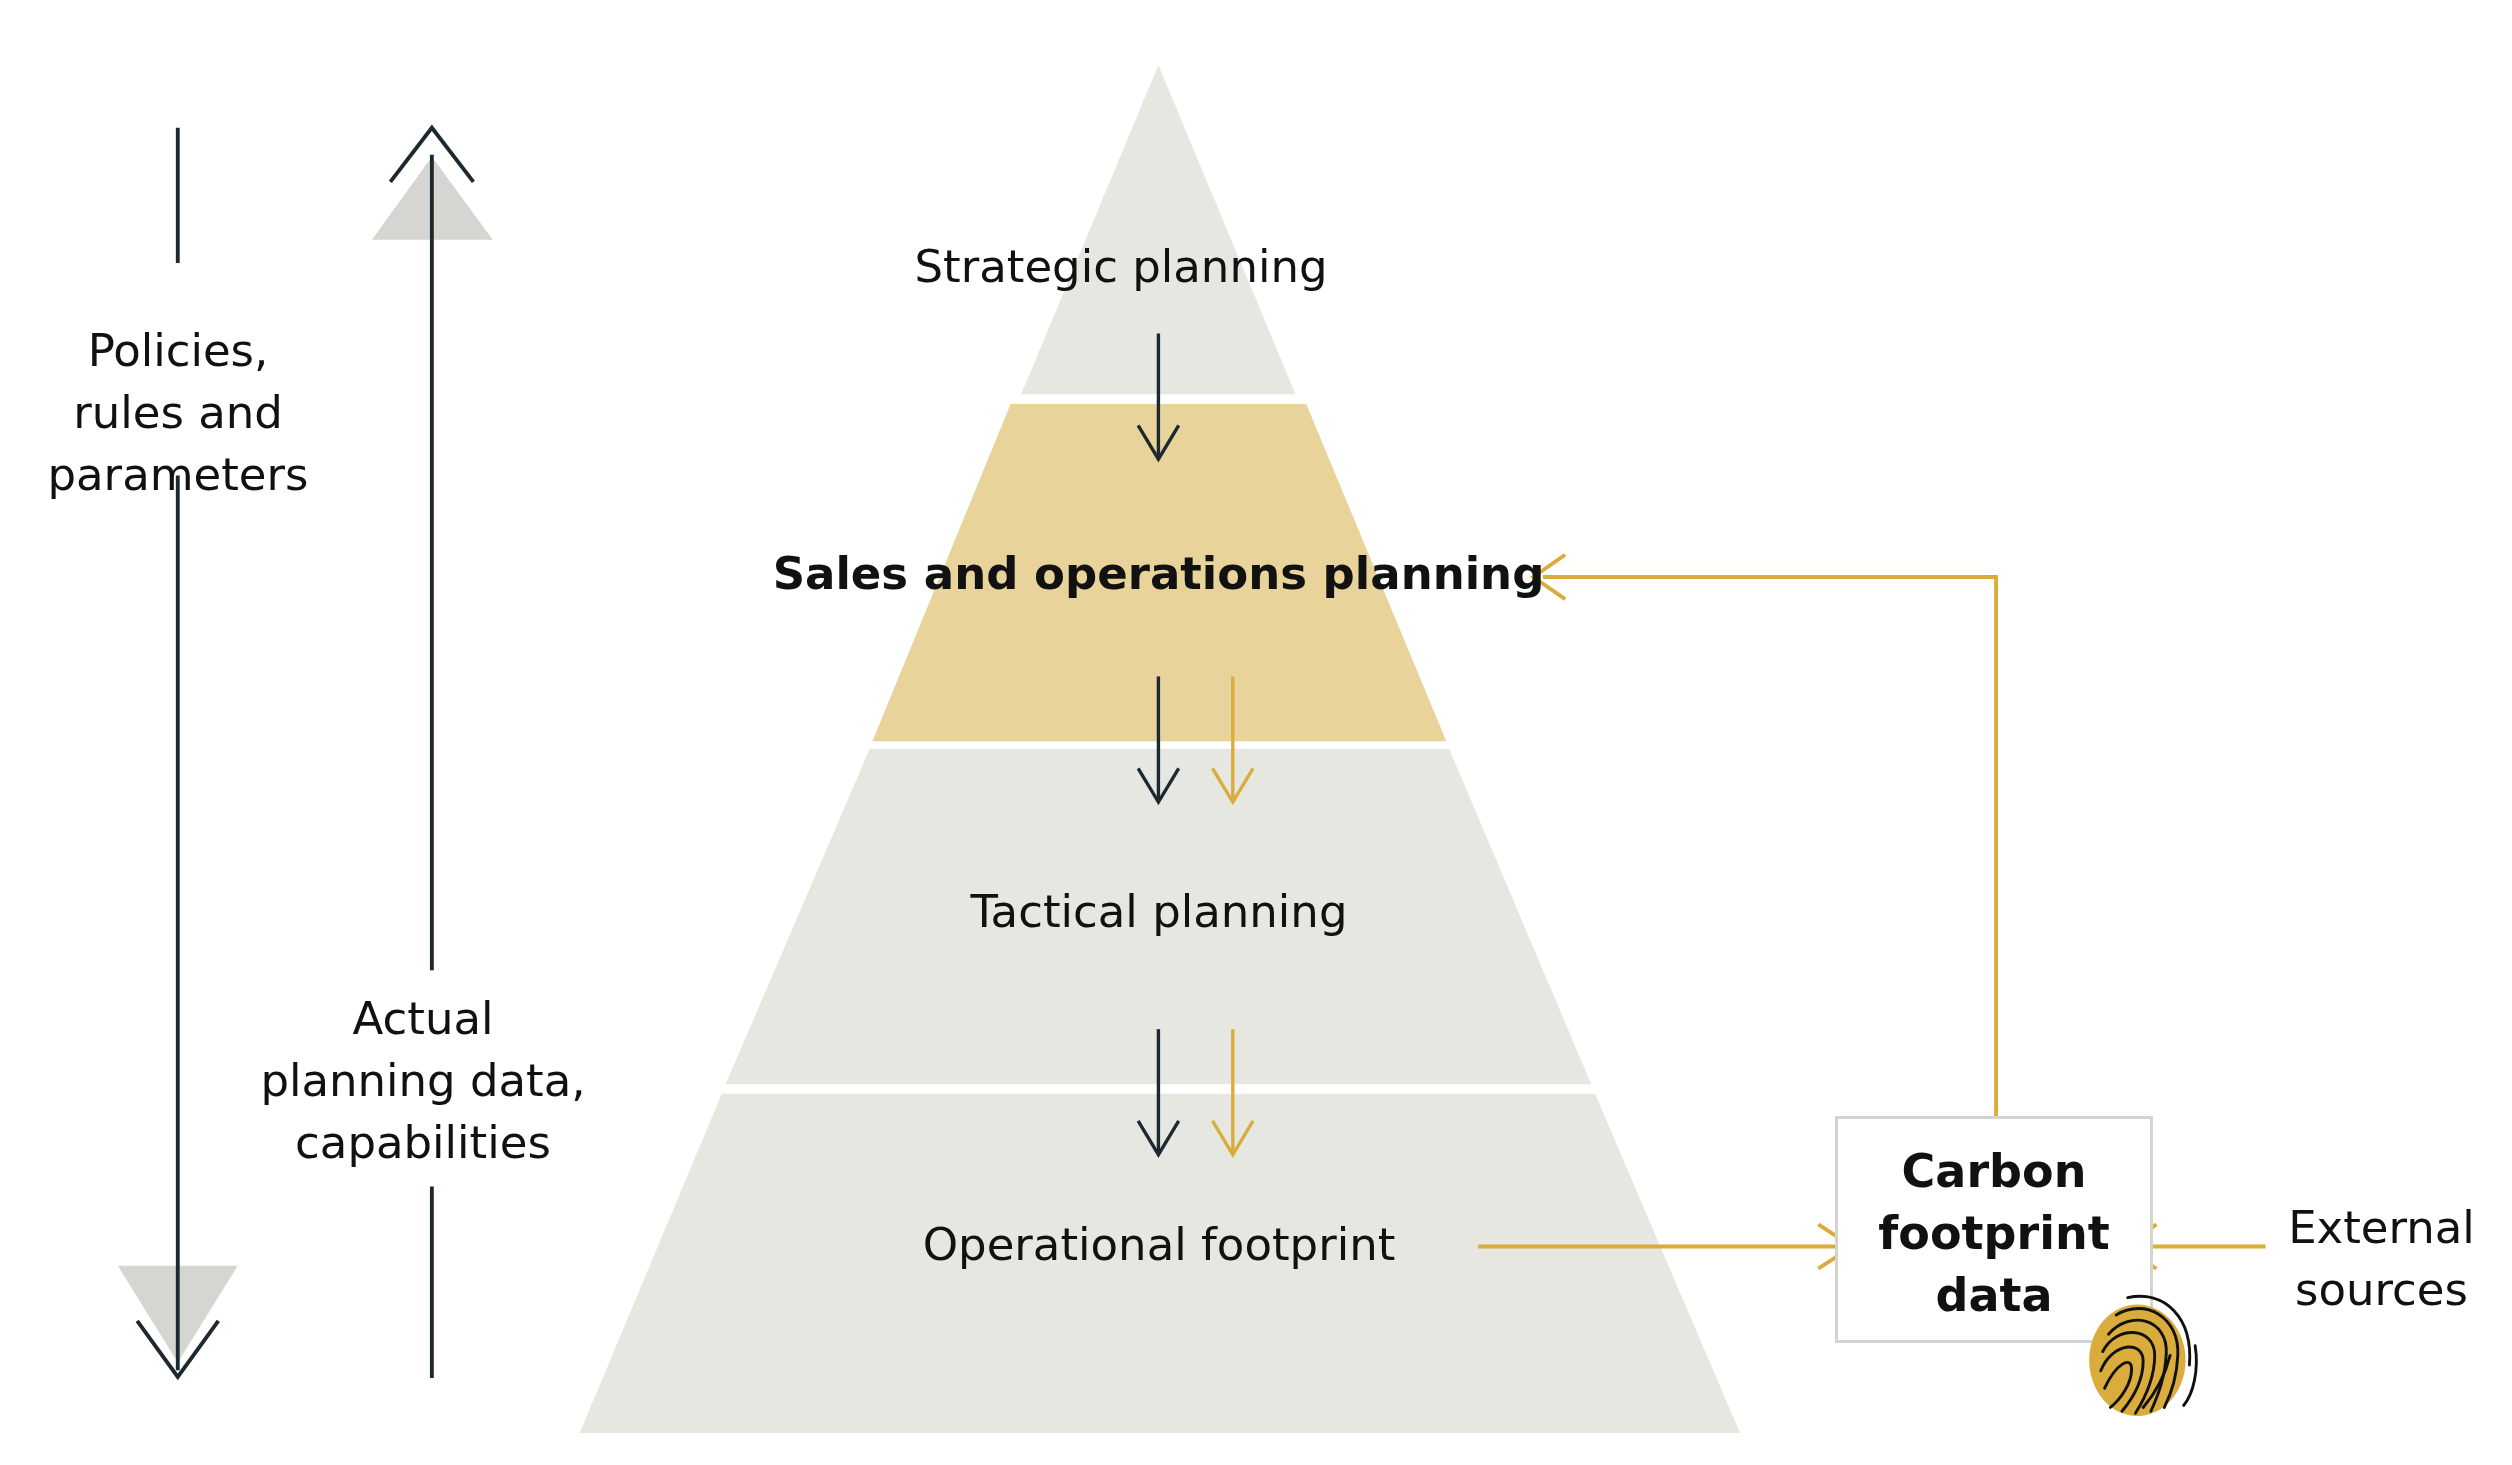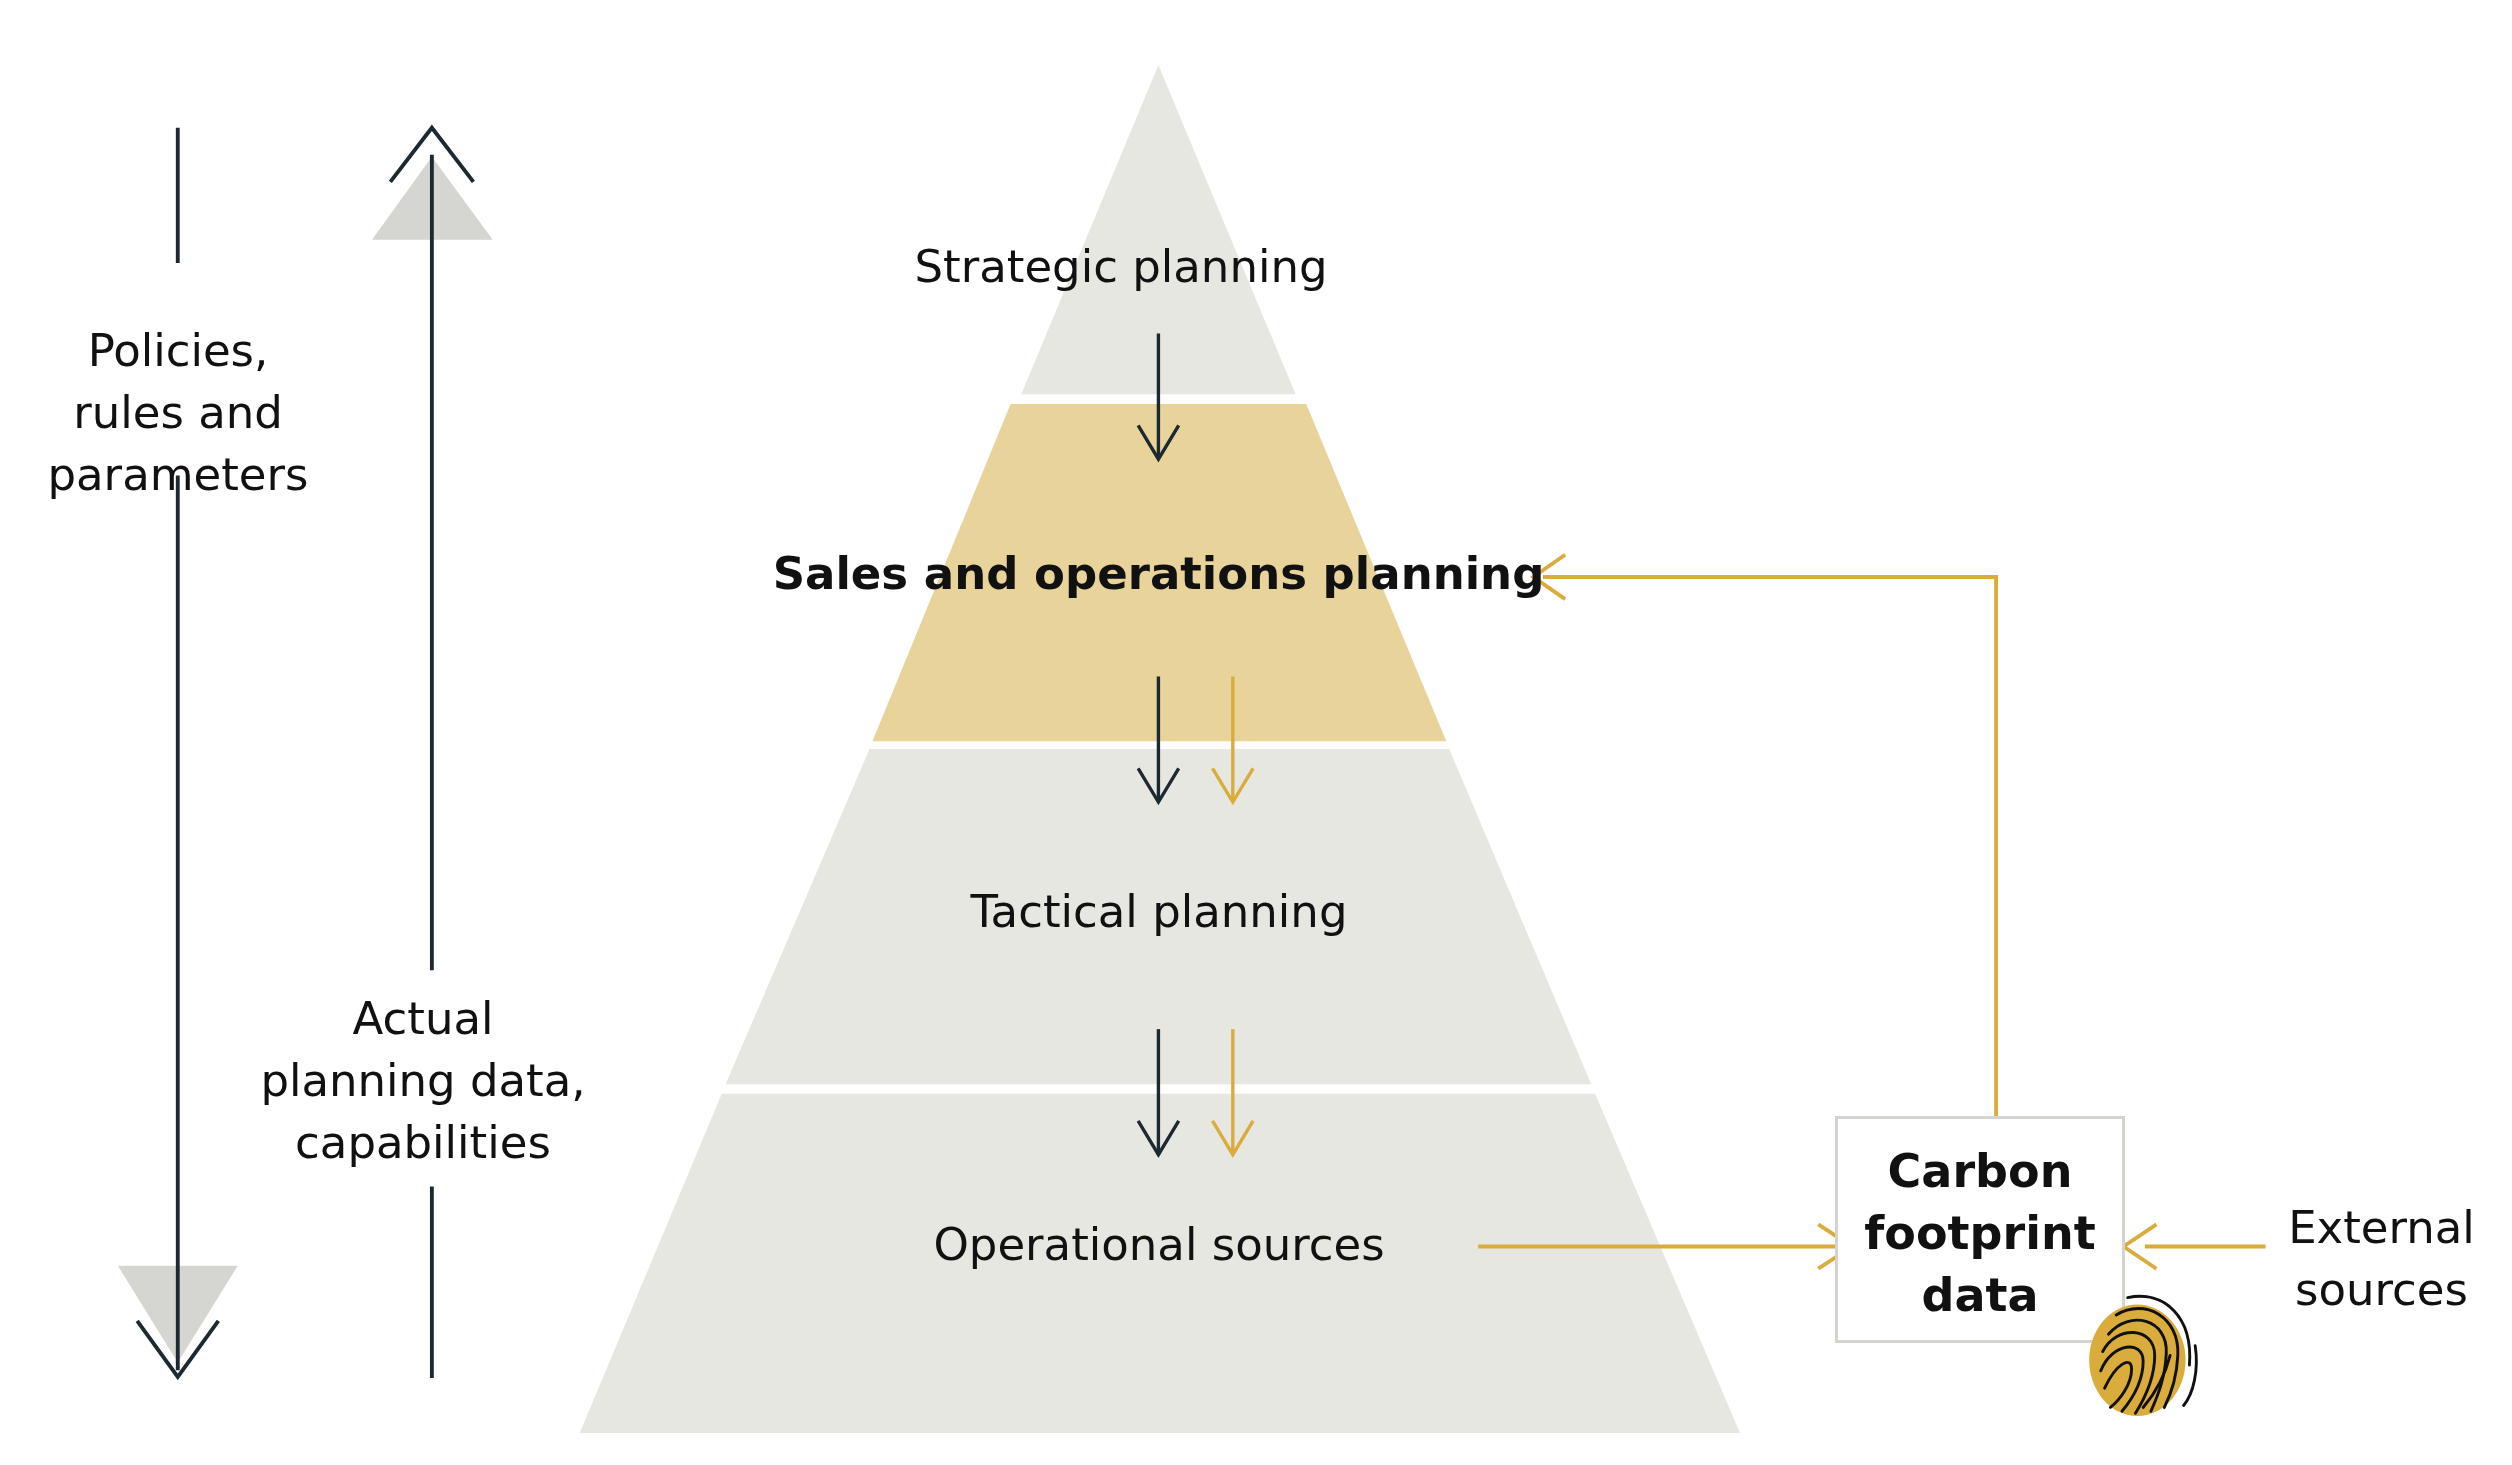--- a/index.html
+++ b/index.html
@@ -1,21 +1,21 @@
 <!DOCTYPE html>
 <html><head>
   <meta charset="utf-8">
   <style>
     html, body { margin:0; padding:0; background:#ffffff; }
     body { width:2512px; height:1466px; position:relative; overflow:hidden;
            font-family:"DejaVu Sans", "Liberation Sans", sans-serif; color:#111; }
     svg#diagram { position:absolute; left:0; top:0; }
     .lbl { position:absolute; text-align:center; font-size:45px; line-height:62px; color:#111; white-space:nowrap; }
     .lbl.bold { font-weight:bold; }
-    .box { position:absolute; left:1835px; top:1116px; width:284px; height:221px; border:3.9px solid #d4d4cf; background:#fff; }
+    .box { position:absolute; left:1835px; top:1116px; width:284px; height:221px; border:3.9px solid #d4d4cf; background:#fff;padding-left:28px; }
     .box-text { position:absolute; left:0; right:0; top:21px; text-align:center; font-weight:bold; font-size:46px; line-height:62px; white-space:pre-line; }
   </style>
 </head>
 <body>
 
 <svg id="diagram" width="2512" height="1466" viewBox="0 0 2600 1517">
 
   <polygon points="1199,67 1341,408 1057,408" fill="#e7e7e2"></polygon>
   <polygon points="1046,418 1352,418 1497,767 903,767" fill="#e8d39b"></polygon>
   <polygon points="900,775 1500,775 1647,1122 751,1122" fill="#e7e7e2"></polygon>
@@ -77,21 +77,21 @@
 <div class="lbl" style="left:33px; top:280px; width:290px; white-space:pre-line;margin-top:40px;">Policies,
 rules and
 parameters</div>
 <div class="lbl" style="left:249px; top:988px; width:348px; white-space:pre-line;">Actual
 planning data,
 capabilities</div>
 
 <div class="lbl" style="left:831px; top:236px; width:580px;">Strategic planning</div>
 <div class="lbl bold" style="left:772px; top:543px; width:773px;text-align:center;">Sales and operations planning</div>
 <div class="lbl" style="left:869px; top:881px; width:580px;">Tactical planning</div>
-<div class="lbl" style="left:869px; top:1214px; width:580px;">Operational sources</div>
+<div class="lbl" style="left:869px; top:1214px; width:580px;">Operational footprint</div>
 
 <div class="box">
   <div class="box-text">Carbon
 footprint
 data</div>
 </div>
 
 <svg style="position:absolute; left:2087px; top:1288px;" width="120" height="131" viewBox="0 0 124 136">
   <ellipse cx="52" cy="75" rx="50" ry="58" fill="#d9ac3b"></ellipse>
   <g fill="none" stroke="#111" stroke-width="3" stroke-linecap="round">

